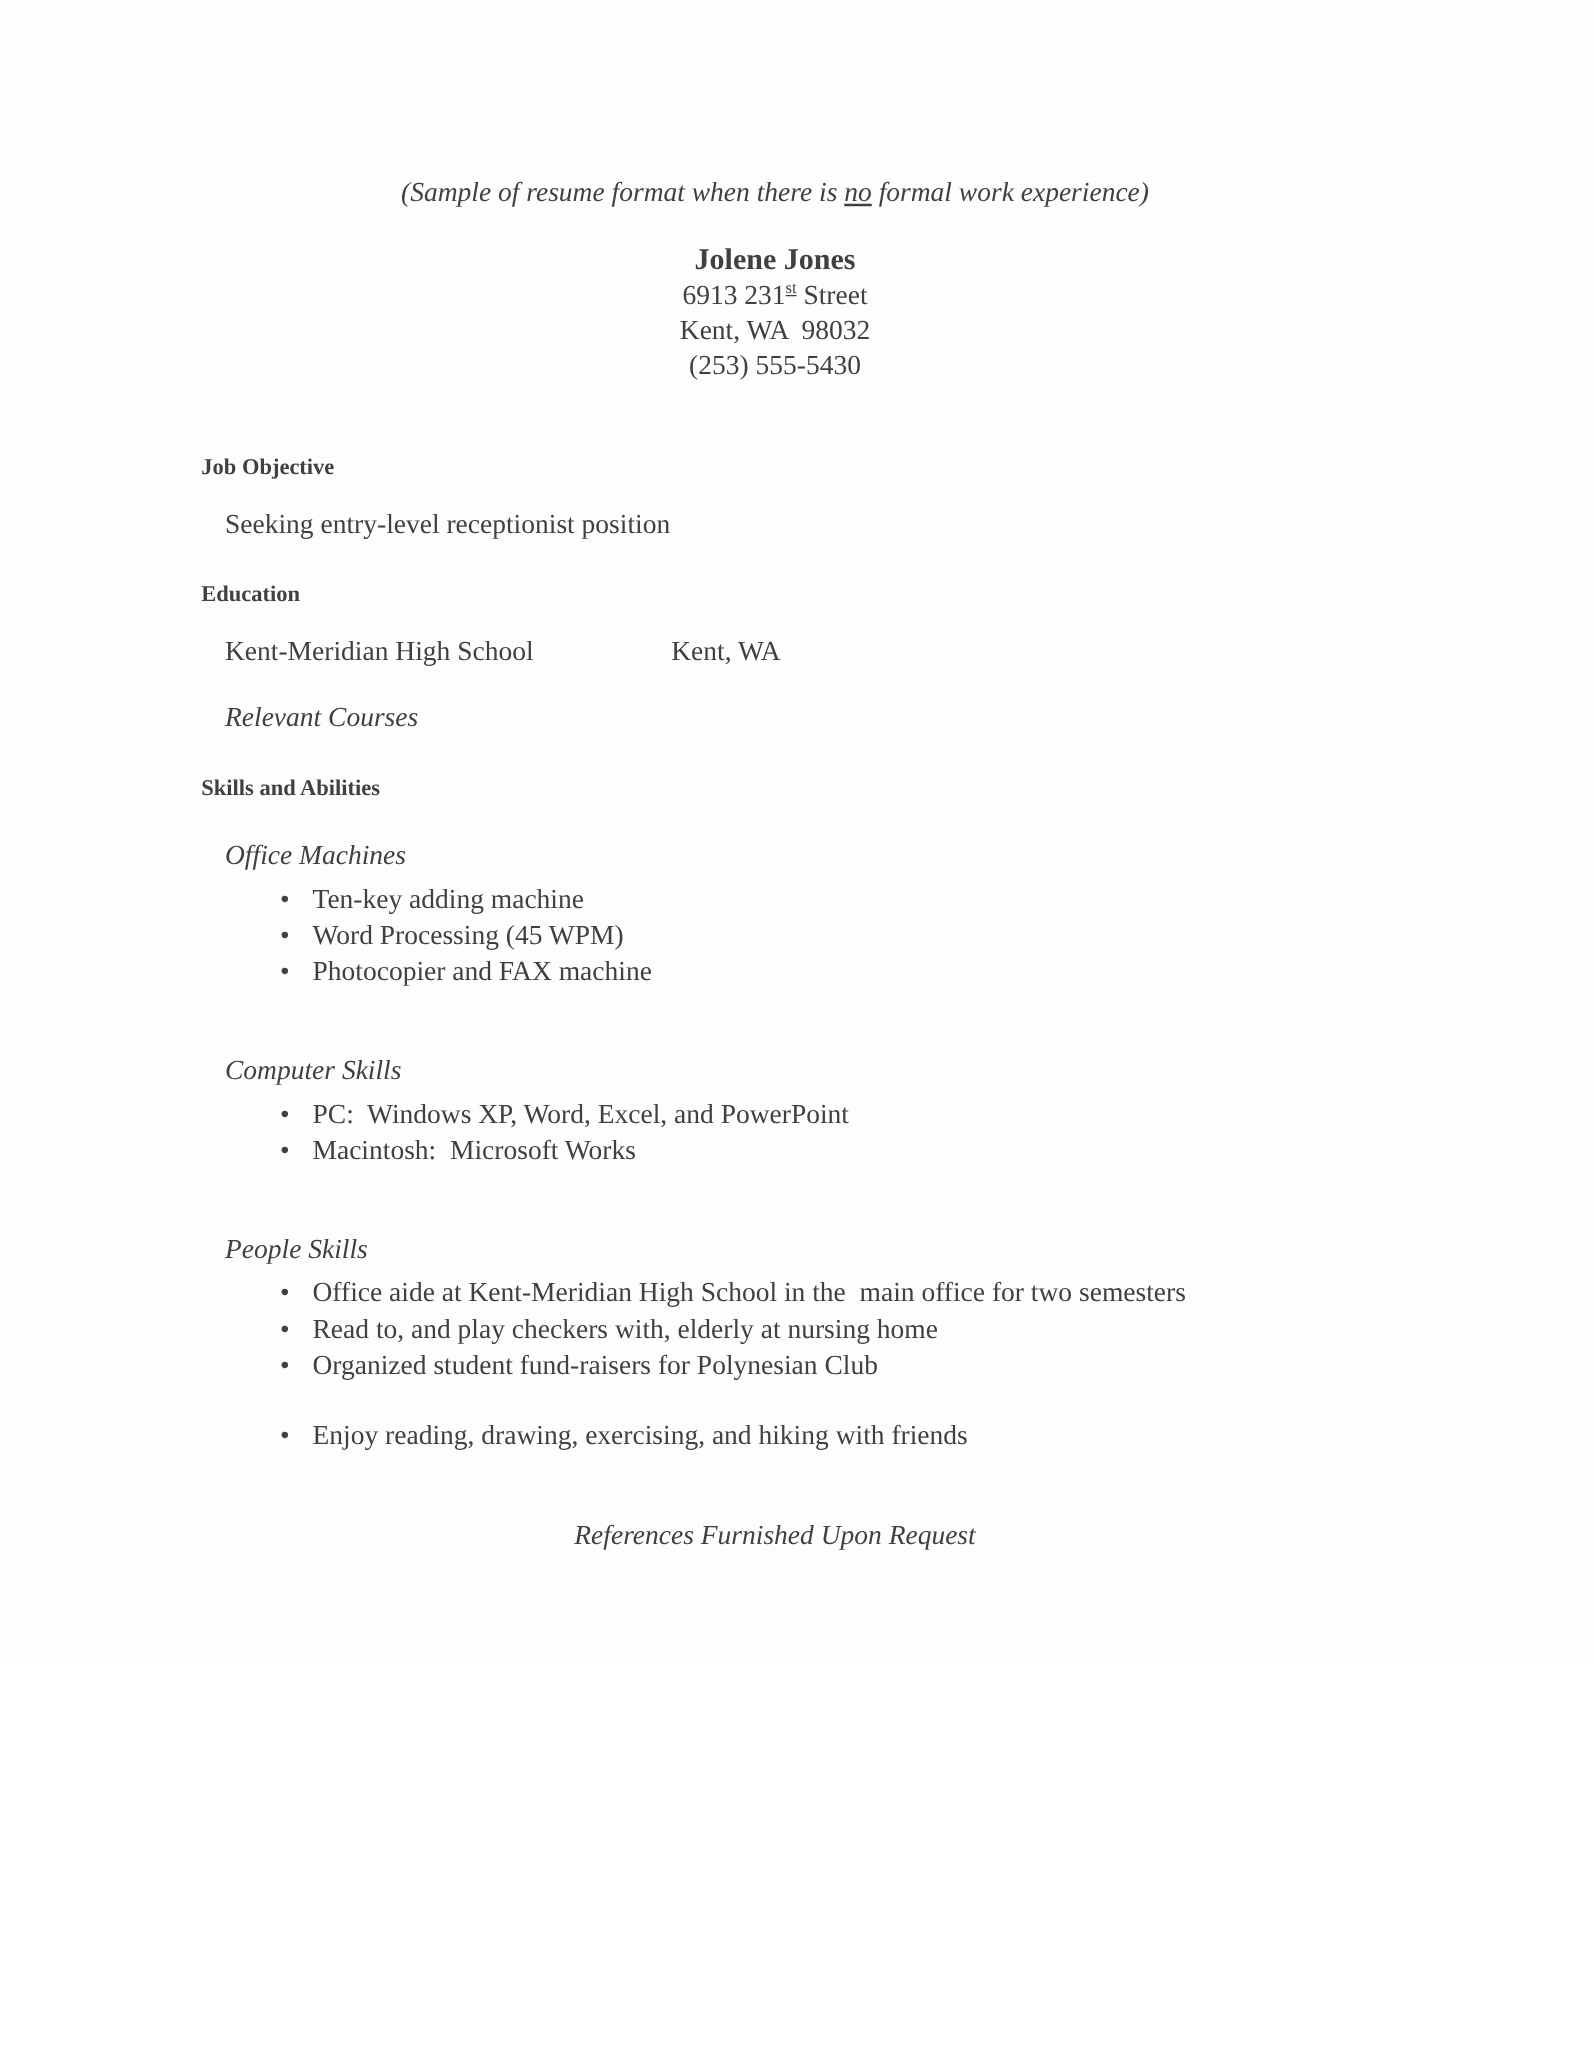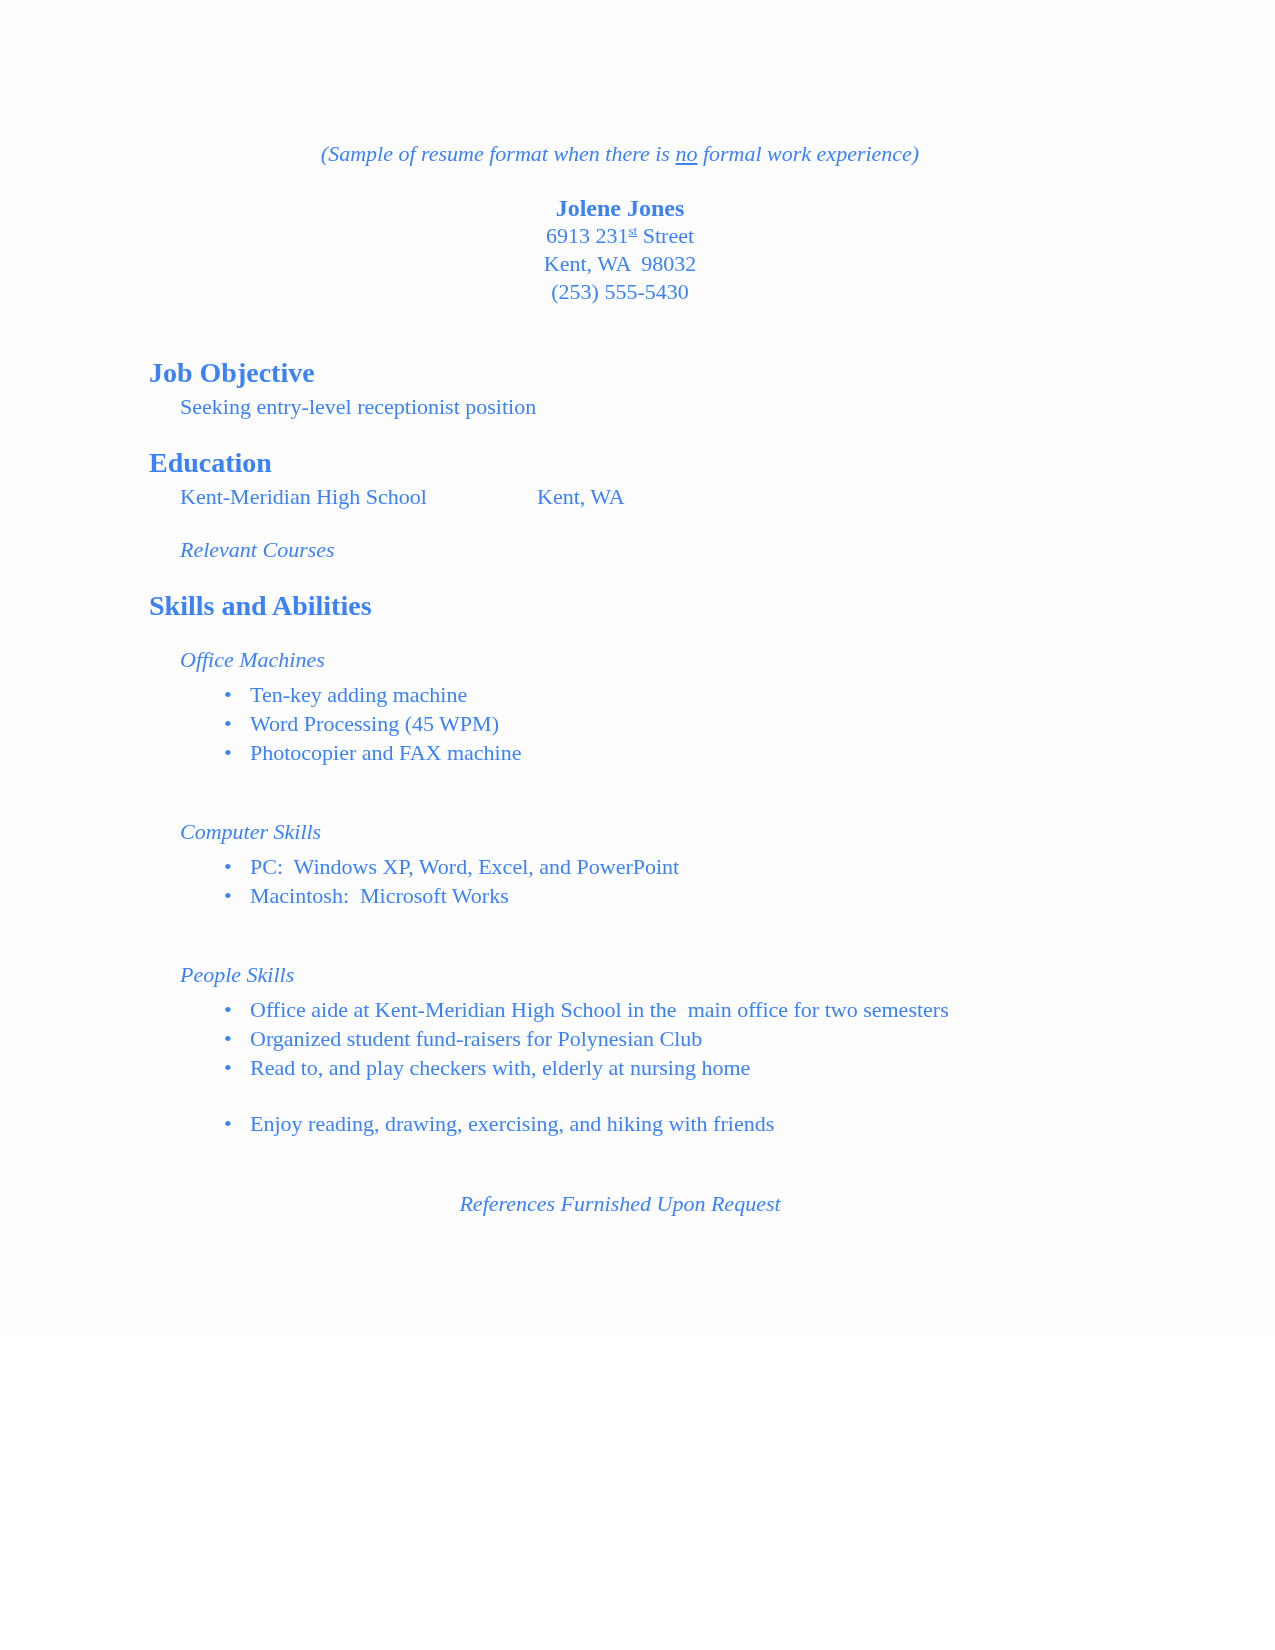--- a/index.html
+++ b/index.html
@@ -6,35 +6,35 @@
     margin: 0;
     padding: 0;
     background: #ffffff;
   }
   .page {
     position: relative;
     width: 1275px;
     height: 1331px;
     box-sizing: border-box;
     background: #fdfdfd;
-    color: #3b82f6;
+    color: #404040;
     font-family: "Liberation Serif", "DejaVu Serif", serif;
     font-size: 22px;
     line-height: 29px;
     padding: 140px 180px 0 145px;
     overflow: hidden;
   }
   .center { text-align: center; }
   .italic { font-style: italic; }
   .bold   { font-weight: bold; }
   .underline { text-decoration: underline; }
   p { margin: 0; white-space: pre-wrap; }
   h2 {
-    margin: 4px;
-    font-size: 28px;
+    margin: 16px;
+    font-size: 18px;
     line-height: 30px;
     font-weight: bold;
     white-space: pre-wrap;
   }
   sup {
     font-size: 0.6em;
     vertical-align: super;
     line-height: 0;
     text-decoration: underline;
   }
@@ -109,22 +109,22 @@
 
     <p class="subhead computer-skills-head">Computer Skills</p>
     <ul class="bullet-list">
       <li>PC:  Windows XP, Word, Excel, and PowerPoint</li>
       <li>Macintosh:  Microsoft Works</li>
     </ul>
 
     <p class="subhead people-skills-head">People Skills</p>
     <ul class="bullet-list">
       <li>Office aide at Kent-Meridian High School in the  main office for two semesters</li>
+      <li>Read to, and play checkers with, elderly at nursing home</li>
       <li>Organized student fund-raisers for Polynesian Club</li>
-      <li>Read to, and play checkers with, elderly at nursing home</li>
     </ul>
   </div>
 
   <div class="section-hobbies">
     <ul class="bullet-list">
       <li>Enjoy reading, drawing, exercising, and hiking with friends</li>
     </ul>
   </div>
 
   <p class="footer-line center italic">References Furnished Upon Request</p>

